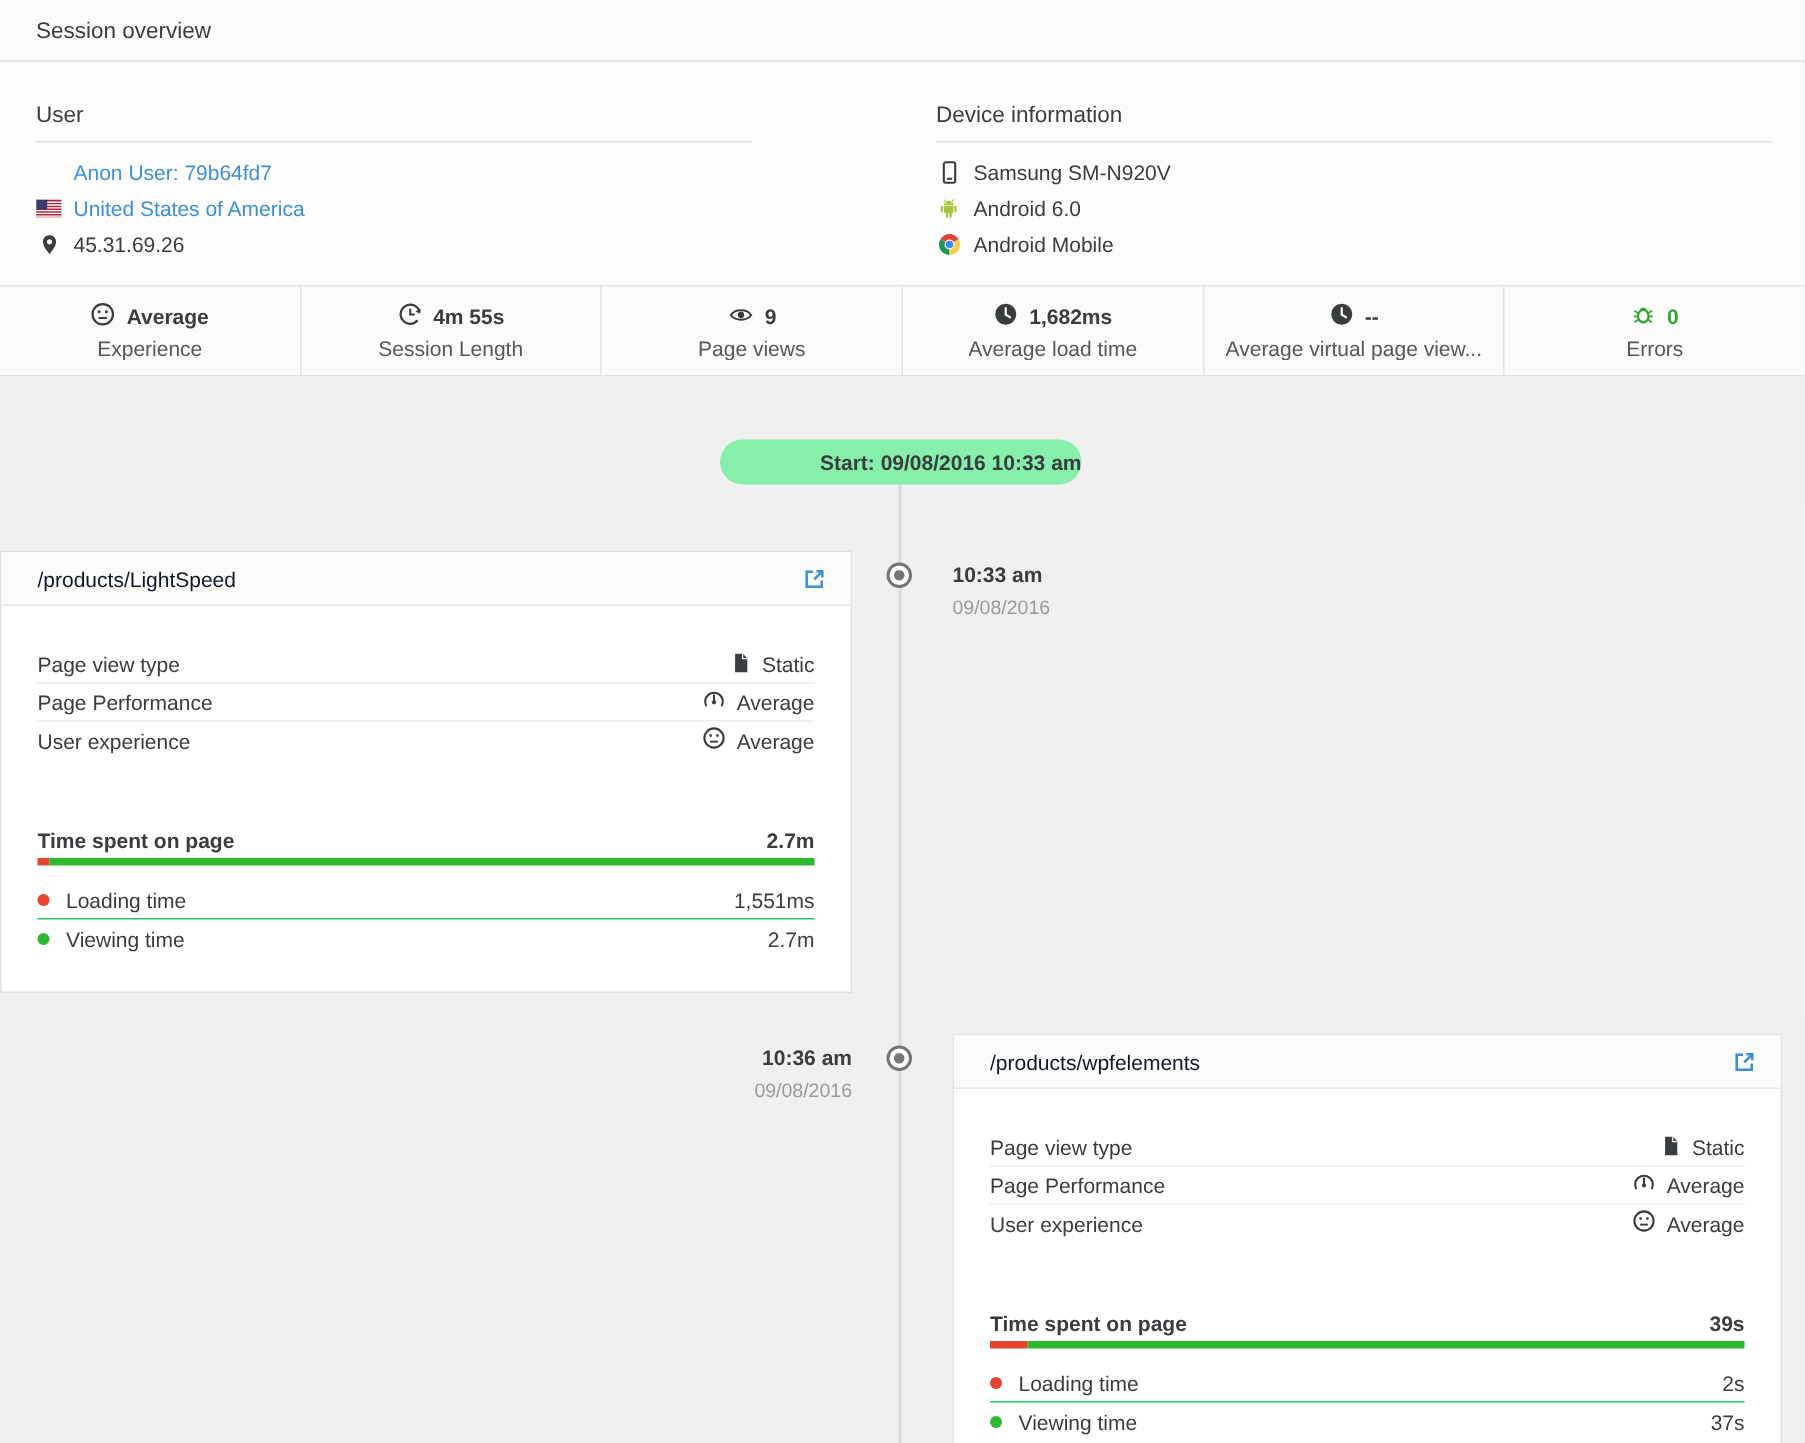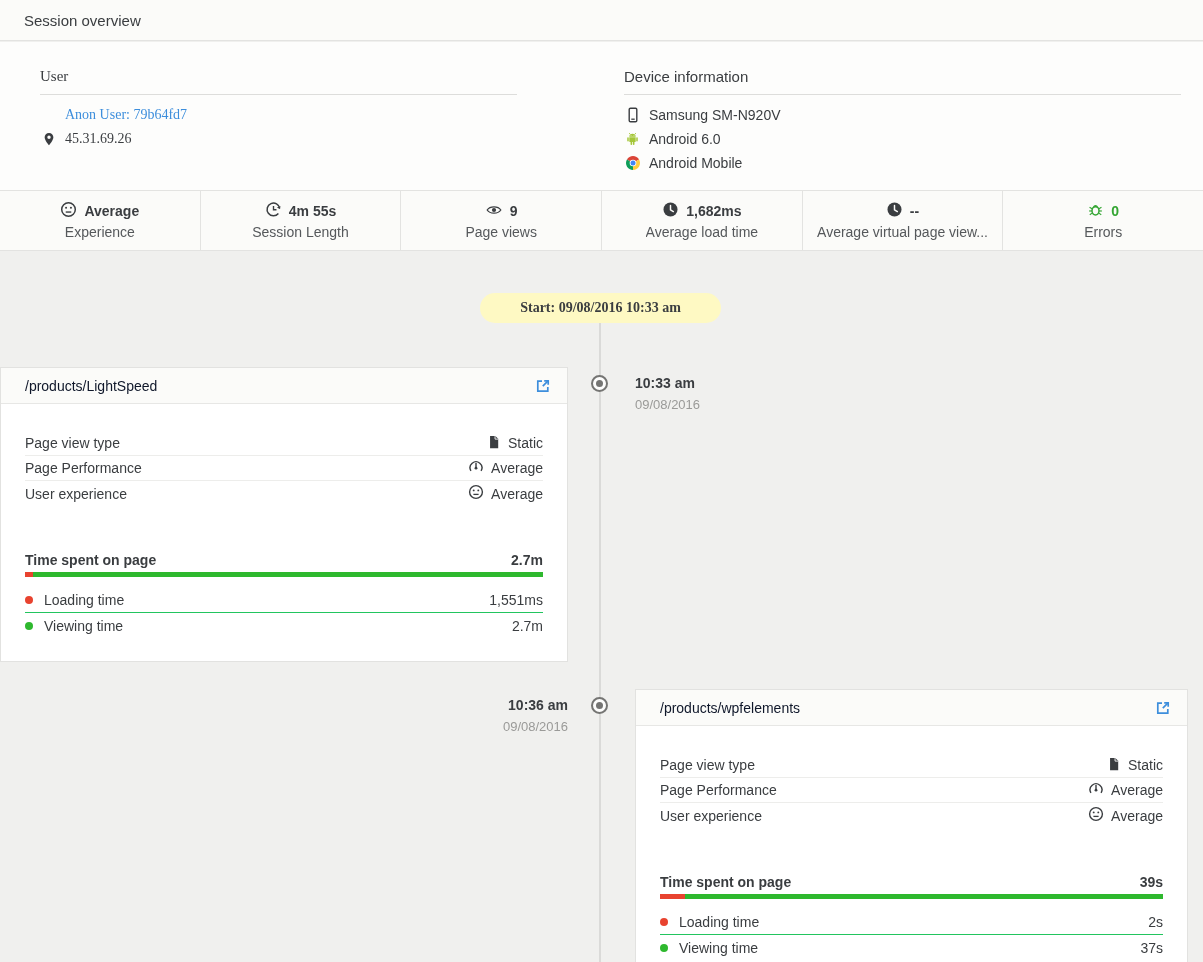--- a/index.html
+++ b/index.html
@@ -14,21 +14,21 @@
     background: #fbfbf9; border-bottom: 1px solid #e3e3e1;
     display: flex; align-items: center; padding: 16px 24px;
   }
   .topbar .title { font-size: 15px; color: #3a3d40; }
   
   .info-section {
     position: absolute; top: 42px; left: 0; width: 100%; height: 148px;
     background: #fdfdfc;
   }
   .info-col { position: absolute; top: 26px; }
-  .info-col.user-col { left: 40px; width: 477px; font-family: Liberation Serif, serif; }
+  .info-col.user-col { left: 24px; width: 477px; }
   .info-col.device-col { left: 624px; width: 557px; }
   .info-heading {
     font-size: 15px; color: #3a3d40; padding-bottom: 9px;
     border-bottom: 1px solid #dddddb; margin-bottom: 8px;
   }
   .info-row { display: flex; align-items: center; height: 24px; }
   .info-row .ficon { width: 17px; display: inline-flex; justify-content: center; margin-right: 8px; flex: none; }
   .info-row .indent { width: 25px; flex: none; }
   .link-blue { color: #3d8edc; text-decoration: none; cursor: pointer; }
   
@@ -42,22 +42,22 @@
     display: flex; flex-direction: column; align-items: center; justify-content: center; gap: 3px;
   }
   .stat-cell:last-child { border-right: none; }
   .stat-value { display: flex; align-items: center; gap: 7px; font-weight: bold; color: #3a3d40; }
   .stat-label { color: #55585b; max-width: 185px; white-space: nowrap; overflow: hidden; }
   .stat-cell.green .stat-value { color: #33a532; }
   
   .vline { position: absolute; left: 599px; top: 318px; bottom: 0; width: 2px; background: #dadad8; }
   .start-pill {
     position: absolute; left: 480px; top: 293px; width: 241px; height: 30px;
-    background: #fef9c3; border-radius: 16px; text-align: center; line-height: 30px;
-    font-weight: bold; color: #3a3d40; font-family: Liberation Serif, serif;
+    background: #86efac; border-radius: 16px; text-align: right; line-height: 30px;
+    font-weight: bold; color: #3a3d40;
   }
   .tl-dot {
     position: absolute; width: 17px; height: 17px; border: 2px solid #757573;
     border-radius: 50%; background: #fdfdfc;
   }
   .tl-dot::after {
     content: ""; position: absolute; left: 3px; top: 3px; width: 7px; height: 7px;
     border-radius: 50%; background: #757573;
   }
   .event-time { position: absolute; line-height: 17px; }
@@ -102,20 +102,38 @@
 
   <div class="info-section">
 
     <div class="info-col user-col">
       <div class="info-heading">User</div>
       <div class="info-row">
         <span class="indent"></span>
         <a class="link-blue">Anon User: 79b64fd7</a>
       </div>
       <div class="info-row">
+        <span class="ficon">
+          <svg width="17" height="12" viewBox="0 0 17 12">
+            <rect width="17" height="12" fill="#b22234"></rect>
+            <g stroke="#fff" stroke-width="0.92">
+              <line x1="0" y1="1.85" x2="17" y2="1.85"></line>
+                <line x1="0" y1="3.7" x2="17" y2="3.7"></line>
+              <line x1="0" y1="5.55" x2="17" y2="5.55"></line>
+                <line x1="0" y1="7.4" x2="17" y2="7.4"></line>
+              <line x1="0" y1="9.25" x2="17" y2="9.25"></line>
+                <line x1="0" y1="11.1" x2="17" y2="11.1"></line>
+            </g>
+            <rect width="7.5" height="6.5" fill="#3c3b6e"></rect>
+            <rect width="17" height="12" fill="none" stroke="#cccccc" stroke-width="0.5"></rect>
+          </svg>
+        </span>
+        <a class="link-blue">United States of America</a>
+      </div>
+      <div class="info-row">
         <span class="ficon icon-dark">
           <svg width="14" height="16" viewBox="0 0 16 16">
             <path fill-rule="evenodd" fill="currentColor" d="M8 1 C5.1 1 3 3.2 3 6 C3 9.6 8 15.2 8 15.2 C8 15.2 13 9.6 13 6 C13 3.2 10.9 1 8 1 Z M8 7.9 A1.95 1.95 0 1 1 8 4 A1.95 1.95 0 0 1 8 7.9 Z"></path>
           </svg>
         </span>
         <span>45.31.69.26</span>
       </div>
     </div>
 
     <div class="info-col device-col">

